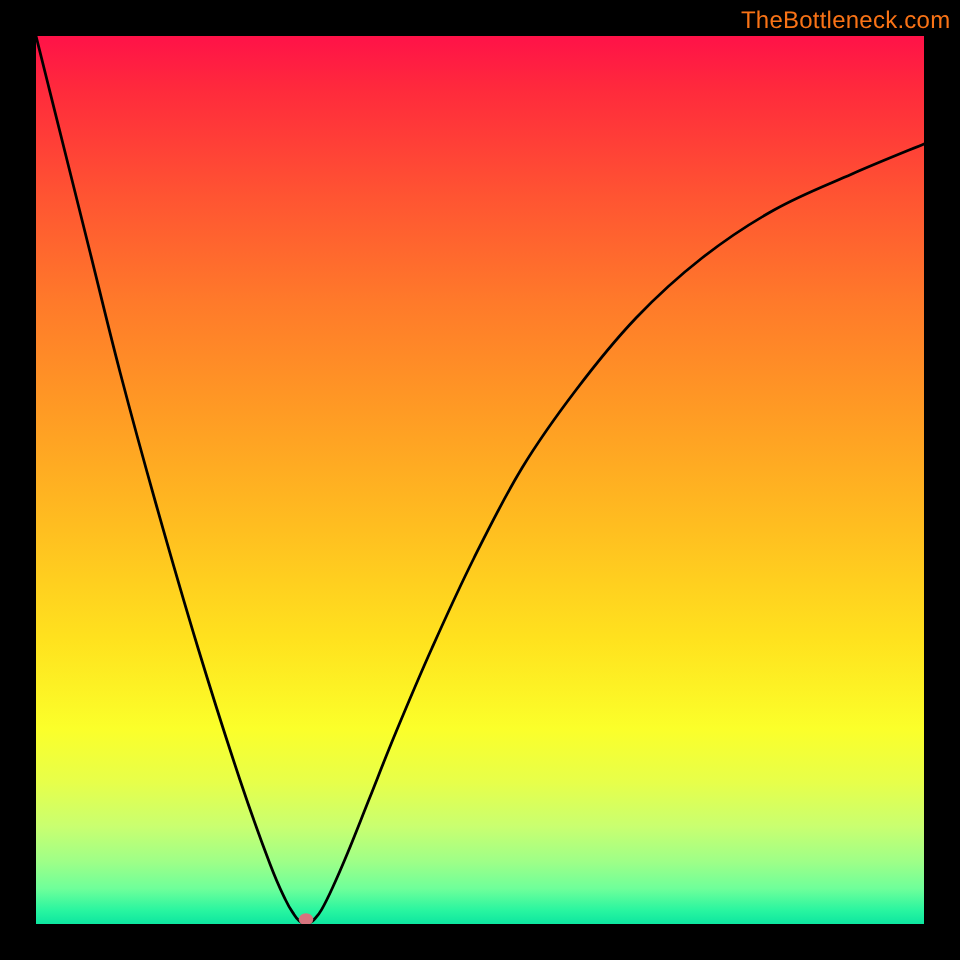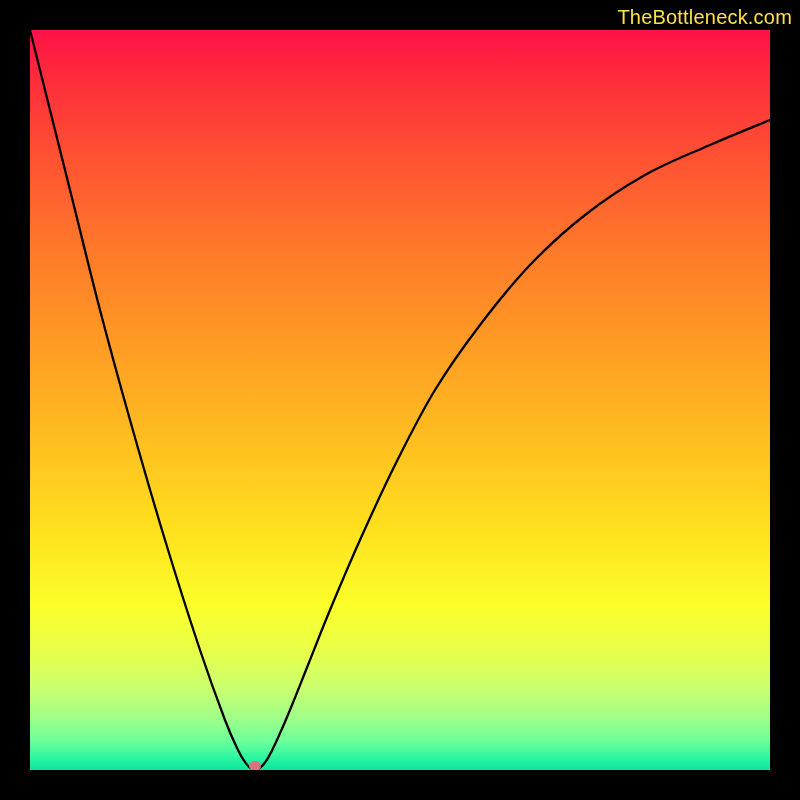--- a/index.html
+++ b/index.html
@@ -47,21 +47,21 @@
     left: 0;
     top: 0;
     width: 740px;
     height: 740px;
     pointer-events: none;
   }
   .attr {
     position: absolute;
     top: 6px;
     right: 8px;
-    color: #fde047;
+    color: #f97316;
     font-size: 20px;
     font-weight: 500;
     letter-spacing: 0.2px;
     text-align: center;
   }
 </style>
 </head>
 <body>
 
 <div class="frame">

